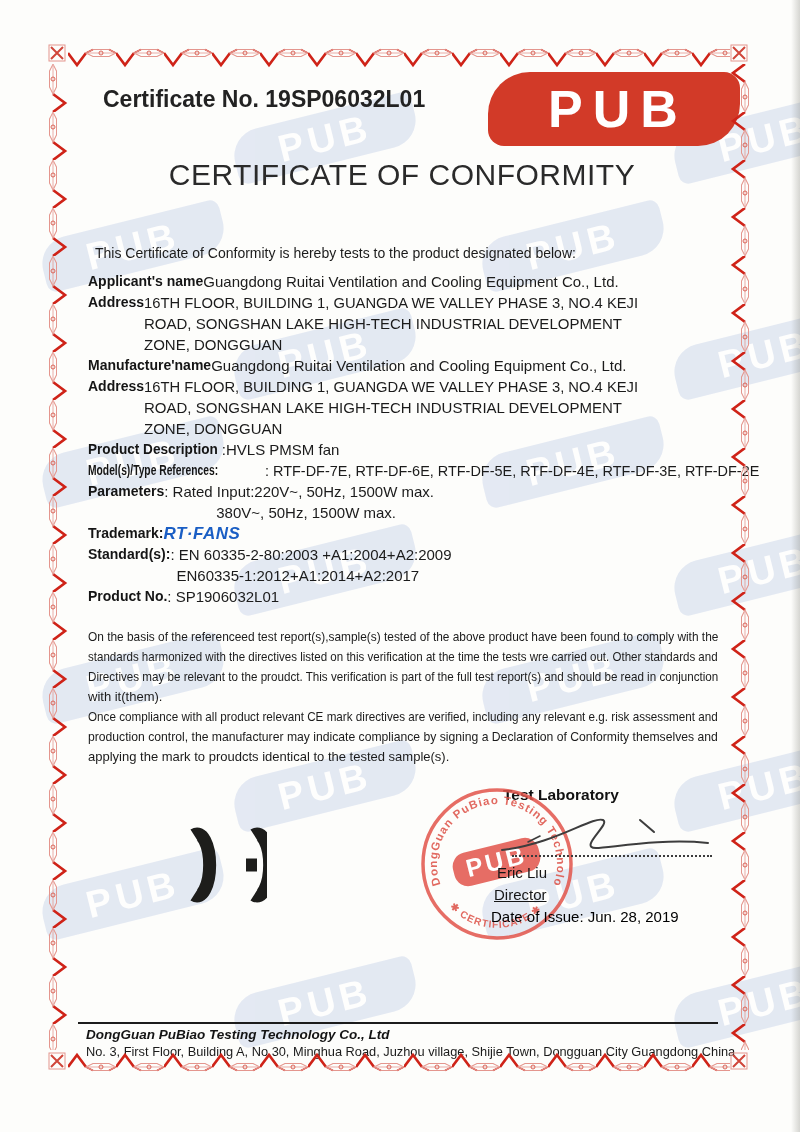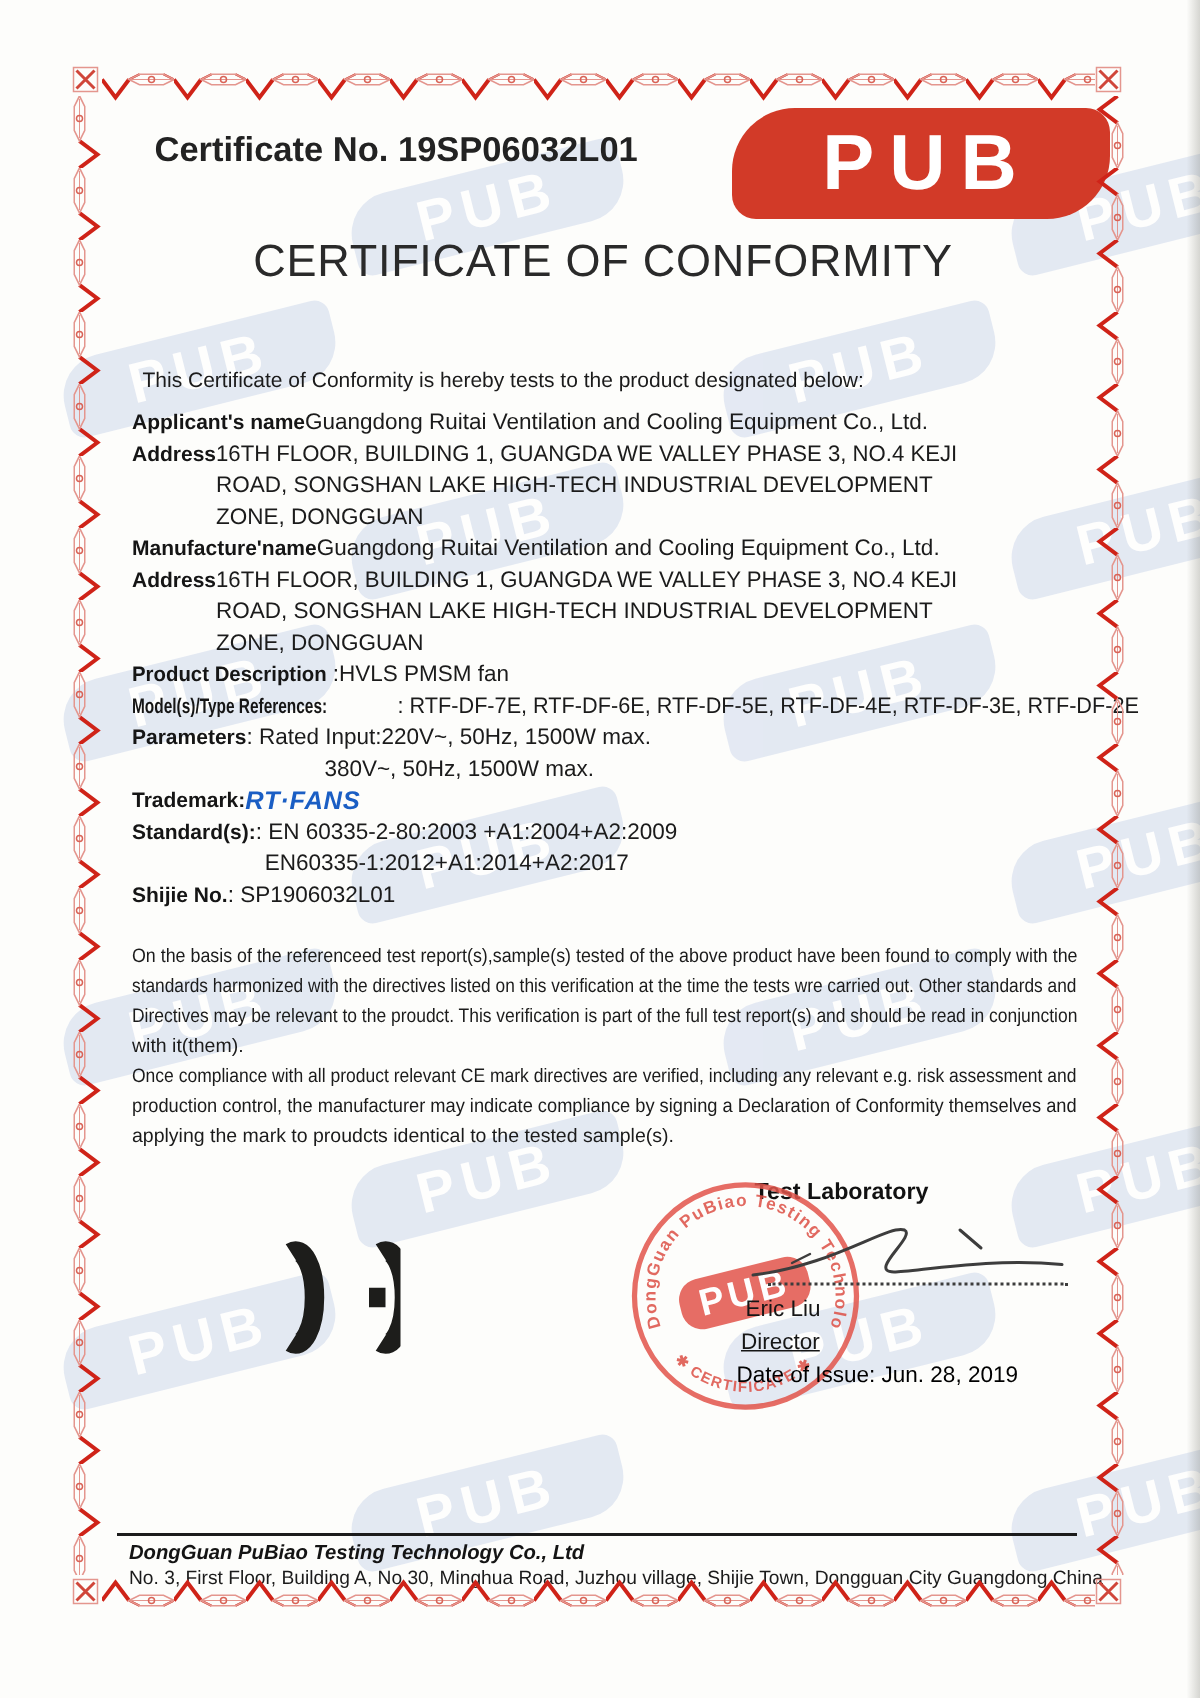--- a/index.html
+++ b/index.html
@@ -241,21 +241,21 @@
 
   <div class="field-row row-8">
     <div class="field-label fline">Standard(s):</div>
     <div class="field-value">
             <div class="fline">: EN 60335-2-80:2003 +A1:2004+A2:2009</div>
             <div class="fline">EN60335-1:2012+A1:2014+A2:2017</div>
           </div>
   </div>
 
   <div class="field-row row-9">
-    <div class="field-label fline">Shijie No.</div>
+    <div class="field-label fline">Product No.</div>
     <div class="field-value">
             <div class="fline">: SP1906032L01</div>
           </div>
   </div>
 </div>
 
     <div class="body-copy">
         <div class="bpara">
           <div class="fline" style="transform: scaleX(0.914369);">On the basis of the referenceed test report(s),sample(s) tested of the above product have been found to comply with the</div>
           <div class="fline" style="transform: scaleX(0.887324);">standards harmonized with the directives listed on this verification at the time the tests wre carried out. Other standards and</div>

